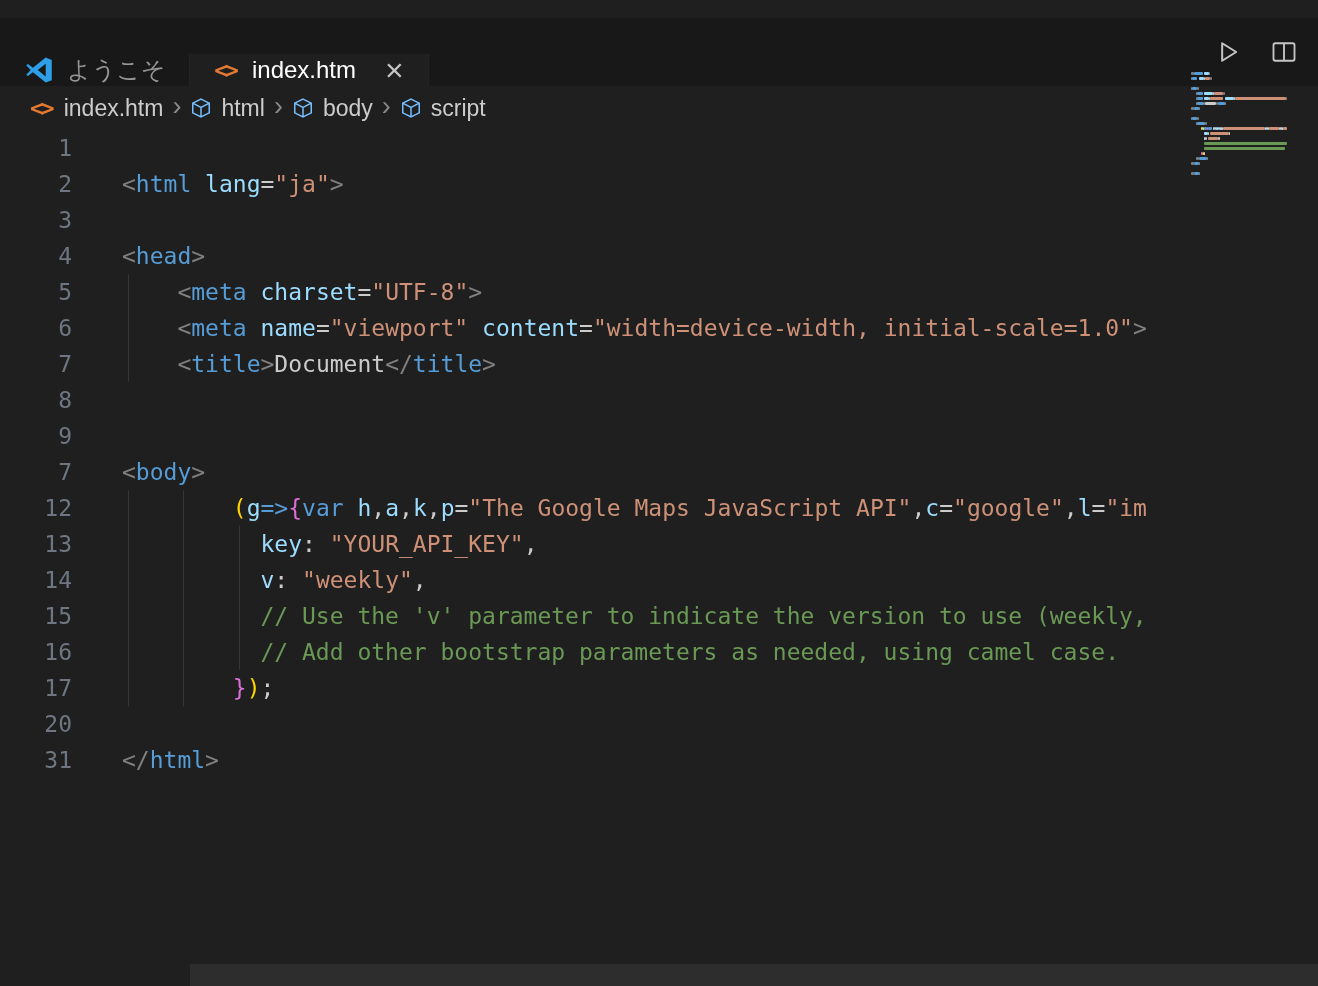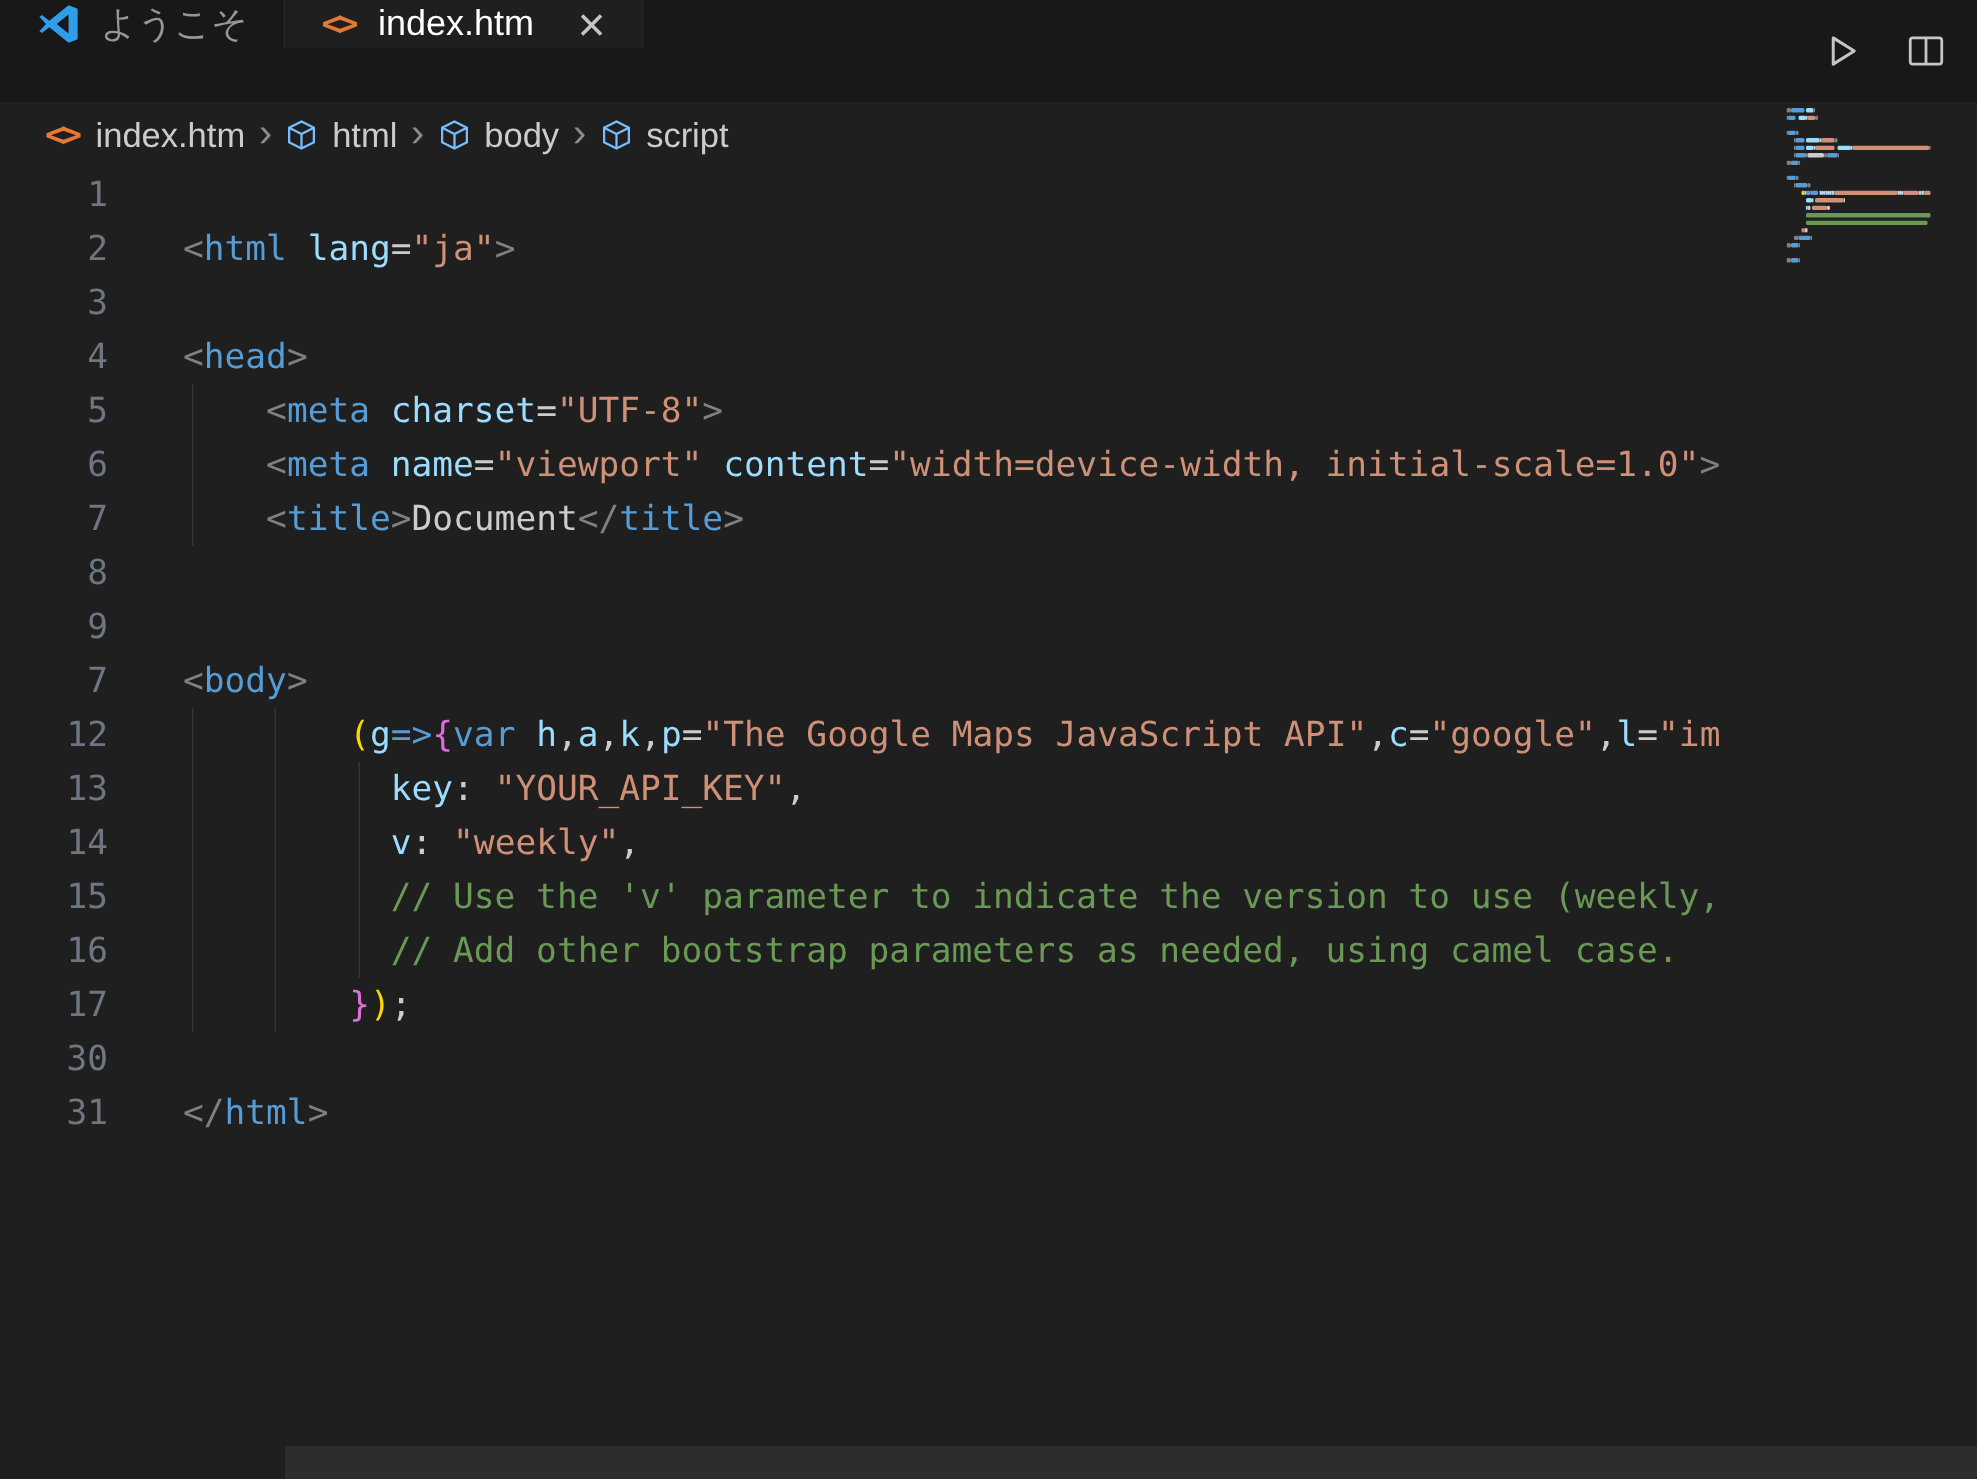--- a/index.html
+++ b/index.html
@@ -1,21 +1,21 @@
 <!DOCTYPE html>
 <html><head>
 <meta charset="utf-8">
 <style>
   * { margin:0; padding:0; box-sizing:border-box; }
   html,body { width:1318px; height:986px; overflow:hidden; }
   body { background:#1f1f1f; font-family:"Liberation Sans", sans-serif; }
   .window { position:relative; width:1318px; height:986px; background:#1f1f1f; overflow:hidden; }
 
   
-  .tabbar { position:relative; height:68px; background:#181818; display:flex; align-items:flex-start; }
+  .tabbar { position:relative; height:68px; background:#181818; display:flex; align-items:flex-end;margin-top:18px; }
   .tab { display:flex; align-items:center; padding:0 24px; gap:13px; font-size:24px; cursor:pointer; border-right:1px solid #242424; }
   .tab.inactive { color:#969696; background:#181818; }
   .tab.active   { color:#ffffff; background:#1f1f1f; }
   .tab-icon { display:inline-flex; align-items:center; }
   .code-glyph { color:#e37933; font-family:"DejaVu Sans Mono", monospace; font-weight:bold; font-size:23px; letter-spacing:-3px; padding-right:3px; }
   .tab-close { color:#c5c5c5; font-size:32px; line-height:1; margin-left:16px; }
   .tabbar-actions { position:absolute; right:20px; top:0; height:68px; display:flex; align-items:center; gap:28px; }
   .action { display:inline-flex; cursor:pointer; }
 
   
@@ -124,21 +124,21 @@
         <div class="code-line"><span class="line-num">7</span><span class="line-content"><i class="indent-guide" style="left: 56px;"></i><span style="color: rgb(204, 204, 204);">    </span><span style="color: rgb(128, 128, 128);">&lt;</span><span style="color: rgb(86, 156, 214);">title</span><span style="color: rgb(128, 128, 128);">&gt;</span><span style="color: rgb(204, 204, 204);">Document</span><span style="color: rgb(128, 128, 128);">&lt;/</span><span style="color: rgb(86, 156, 214);">title</span><span style="color: rgb(128, 128, 128);">&gt;</span></span></div>
         <div class="code-line"><span class="line-num">8</span></div>
         <div class="code-line"><span class="line-num">9</span><span class="line-content"></span></div>
         <div class="code-line"><span class="line-num">7</span><span class="line-content"><span style="color: rgb(128, 128, 128);">&lt;</span><span style="color: rgb(86, 156, 214);">body</span><span style="color: rgb(128, 128, 128);">&gt;</span></span></div>
         <div class="code-line"><span class="line-num">12</span><span class="line-content"><i class="indent-guide" style="left: 56px;"></i><i class="indent-guide" style="left: 111.4px;"></i><span style="color: rgb(204, 204, 204);">        </span><span style="color: rgb(255, 215, 0);">(</span><span style="color: rgb(156, 220, 254);">g</span><span style="color: rgb(86, 156, 214);">=&gt;</span><span style="color: rgb(218, 112, 214);">{</span><span style="color: rgb(86, 156, 214);">var</span><span style="color: rgb(204, 204, 204);"> </span><span style="color: rgb(156, 220, 254);">h</span><span style="color: rgb(204, 204, 204);">,</span><span style="color: rgb(156, 220, 254);">a</span><span style="color: rgb(204, 204, 204);">,</span><span style="color: rgb(156, 220, 254);">k</span><span style="color: rgb(204, 204, 204);">,</span><span style="color: rgb(156, 220, 254);">p</span><span style="color: rgb(204, 204, 204);">=</span><span style="color: rgb(206, 145, 120);">"The Google Maps JavaScript API"</span><span style="color: rgb(204, 204, 204);">,</span><span style="color: rgb(156, 220, 254);">c</span><span style="color: rgb(204, 204, 204);">=</span><span style="color: rgb(206, 145, 120);">"google"</span><span style="color: rgb(204, 204, 204);">,</span><span style="color: rgb(156, 220, 254);">l</span><span style="color: rgb(204, 204, 204);">=</span><span style="color: rgb(206, 145, 120);">"im</span></span></div>
         <div class="code-line"><span class="line-num">13</span><span class="line-content"><i class="indent-guide" style="left: 56px;"></i><i class="indent-guide" style="left: 111.4px;"></i><i class="indent-guide" style="left: 166.8px;"></i><span style="color: rgb(204, 204, 204);">          </span><span style="color: rgb(156, 220, 254);">key</span><span style="color: rgb(204, 204, 204);">:</span><span style="color: rgb(204, 204, 204);"> </span><span style="color: rgb(206, 145, 120);">"YOUR_API_KEY"</span><span style="color: rgb(204, 204, 204);">,</span></span></div>
         <div class="code-line"><span class="line-num">14</span><span class="line-content"><i class="indent-guide" style="left: 56px;"></i><i class="indent-guide" style="left: 111.4px;"></i><i class="indent-guide" style="left: 166.8px;"></i><span style="color: rgb(204, 204, 204);">          </span><span style="color: rgb(156, 220, 254);">v</span><span style="color: rgb(204, 204, 204);">:</span><span style="color: rgb(204, 204, 204);"> </span><span style="color: rgb(206, 145, 120);">"weekly"</span><span style="color: rgb(204, 204, 204);">,</span></span></div>
         <div class="code-line"><span class="line-num">15</span><span class="line-content"><i class="indent-guide" style="left: 56px;"></i><i class="indent-guide" style="left: 111.4px;"></i><i class="indent-guide" style="left: 166.8px;"></i><span style="color: rgb(204, 204, 204);">          </span><span style="color: rgb(106, 153, 85);">// Use the 'v' parameter to indicate the version to use (weekly,</span></span></div>
         <div class="code-line"><span class="line-num">16</span><span class="line-content"><i class="indent-guide" style="left: 56px;"></i><i class="indent-guide" style="left: 111.4px;"></i><i class="indent-guide" style="left: 166.8px;"></i><span style="color: rgb(204, 204, 204);">          </span><span style="color: rgb(106, 153, 85);">// Add other bootstrap parameters as needed, using camel case.</span></span></div>
         <div class="code-line"><span class="line-num">17</span><span class="line-content"><i class="indent-guide" style="left: 56px;"></i><i class="indent-guide" style="left: 111.4px;"></i><span style="color: rgb(204, 204, 204);">        </span><span style="color: rgb(218, 112, 214);">}</span><span style="color: rgb(255, 215, 0);">)</span><span style="color: rgb(204, 204, 204);">;</span></span></div>
-        <div class="code-line"><span class="line-num">30</span><span class="line-content"></span></div>
+        <div class="code-line"><span class="line-num">20</span><span class="line-content"></span></div>
         <div class="code-line"><span class="line-num">31</span><span class="line-content"><span style="color: rgb(128, 128, 128);">&lt;/</span><span style="color: rgb(86, 156, 214);">html</span><span style="color: rgb(128, 128, 128);">&gt;</span></span></div>
       </div>
   </div>
 
   <div class="minimap">
       <div class="mm-line"><span class="mm-tok" style="width: 2.6px; background: rgb(128, 128, 128);"></span><span class="mm-tok" style="width: 9.1px; background: rgb(86, 156, 214);"></span><span class="mm-tok" style="width: 1.3px; background: transparent;"></span><span class="mm-tok" style="width: 5.2px; background: rgb(156, 220, 254);"></span><span class="mm-tok" style="width: 1.3px; background: rgb(128, 128, 128);"></span></div>
       <div class="mm-line"><span class="mm-tok" style="width: 1.3px; background: rgb(128, 128, 128);"></span><span class="mm-tok" style="width: 5.2px; background: rgb(86, 156, 214);"></span><span class="mm-tok" style="width: 1.3px; background: transparent;"></span><span class="mm-tok" style="width: 5.2px; background: rgb(156, 220, 254);"></span><span class="mm-tok" style="width: 1.3px; background: rgb(204, 204, 204);"></span><span class="mm-tok" style="width: 5.2px; background: rgb(206, 145, 120);"></span><span class="mm-tok" style="width: 1.3px; background: rgb(128, 128, 128);"></span></div>
       <div class="mm-line"></div>
       <div class="mm-line"><span class="mm-tok" style="width: 1.3px; background: rgb(128, 128, 128);"></span><span class="mm-tok" style="width: 5.2px; background: rgb(86, 156, 214);"></span><span class="mm-tok" style="width: 1.3px; background: rgb(128, 128, 128);"></span></div>
       <div class="mm-line"><span class="mm-tok" style="width: 5.2px; background: transparent;"></span><span class="mm-tok" style="width: 1.3px; background: rgb(128, 128, 128);"></span><span class="mm-tok" style="width: 5.2px; background: rgb(86, 156, 214);"></span><span class="mm-tok" style="width: 1.3px; background: transparent;"></span><span class="mm-tok" style="width: 9.1px; background: rgb(156, 220, 254);"></span><span class="mm-tok" style="width: 1.3px; background: rgb(204, 204, 204);"></span><span class="mm-tok" style="width: 9.1px; background: rgb(206, 145, 120);"></span><span class="mm-tok" style="width: 1.3px; background: rgb(128, 128, 128);"></span></div>

